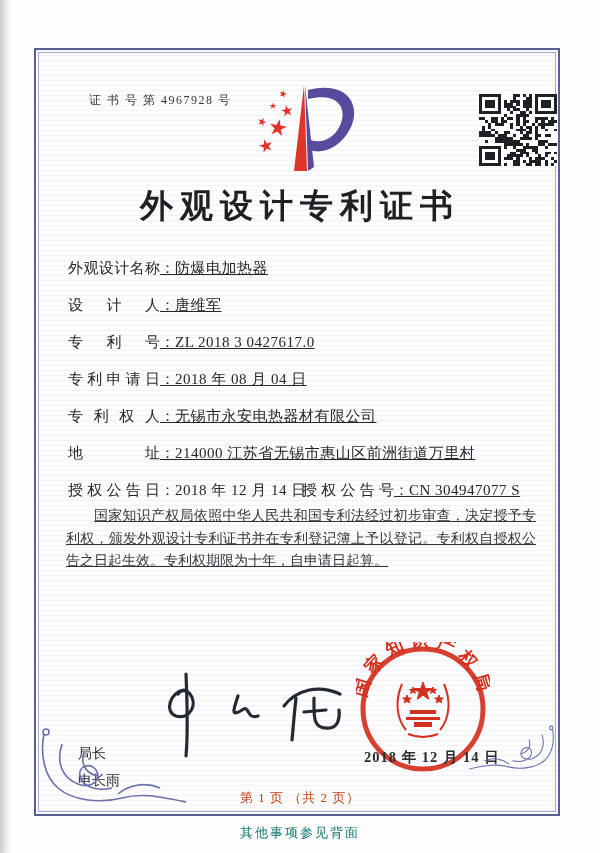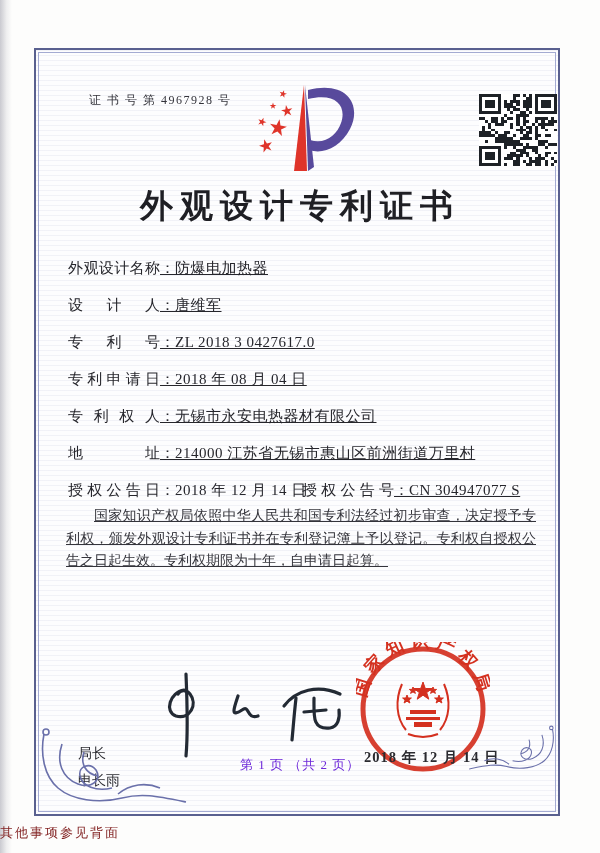--- a/index.html
+++ b/index.html
@@ -27,22 +27,22 @@
   .fvalue{letter-spacing:.5px;}
   .pair1{display:inline-block;width:234px;}
   .body-text{left:66px;top:505px;width:470px;font-size:14px;line-height:22.6px;
     text-align:justify;color:#34343b;text-decoration:underline;}
   .body-text p{margin:0;text-indent:2em;}
   .signer{left:78px;top:694px;font-size:14px;line-height:27px;color:#2b2b31;
     font-family:"Liberation Sans","DejaVu Sans",sans-serif;margin-top:46px;}
   .sig-script{left:146px;top:668px;}
   .seal{left:356px;top:642px;}
   .seal-date{left:364px;top:748px;font-size:14.5px;letter-spacing:1px;color:#2b2b30;font-weight:600;}
-  .page-no{left:0;right:0;top:756px;text-align:center;font-size:13px;letter-spacing:1px;color:#6d28d9;}
-  .back-note{left:0;right:0;top:824px;text-align:left;font-size:13px;letter-spacing:2px;color:#7f1d1d;}
+  .page-no{left:0;right:0;top:789px;text-align:center;font-size:13px;letter-spacing:1px;color:#c2410c;}
+  .back-note{left:0;right:0;top:824px;text-align:center;font-size:13px;letter-spacing:2px;color:#0f766e;}
   .logo{left:250px;top:82px;}
   .qr{left:479px;top:94px;}
   .flourish{position:absolute;pointer-events:none;}
 </style>
 </head>
 <body>
 
 <div class="scan-edge"></div>
 
 <div class="frame"></div>

